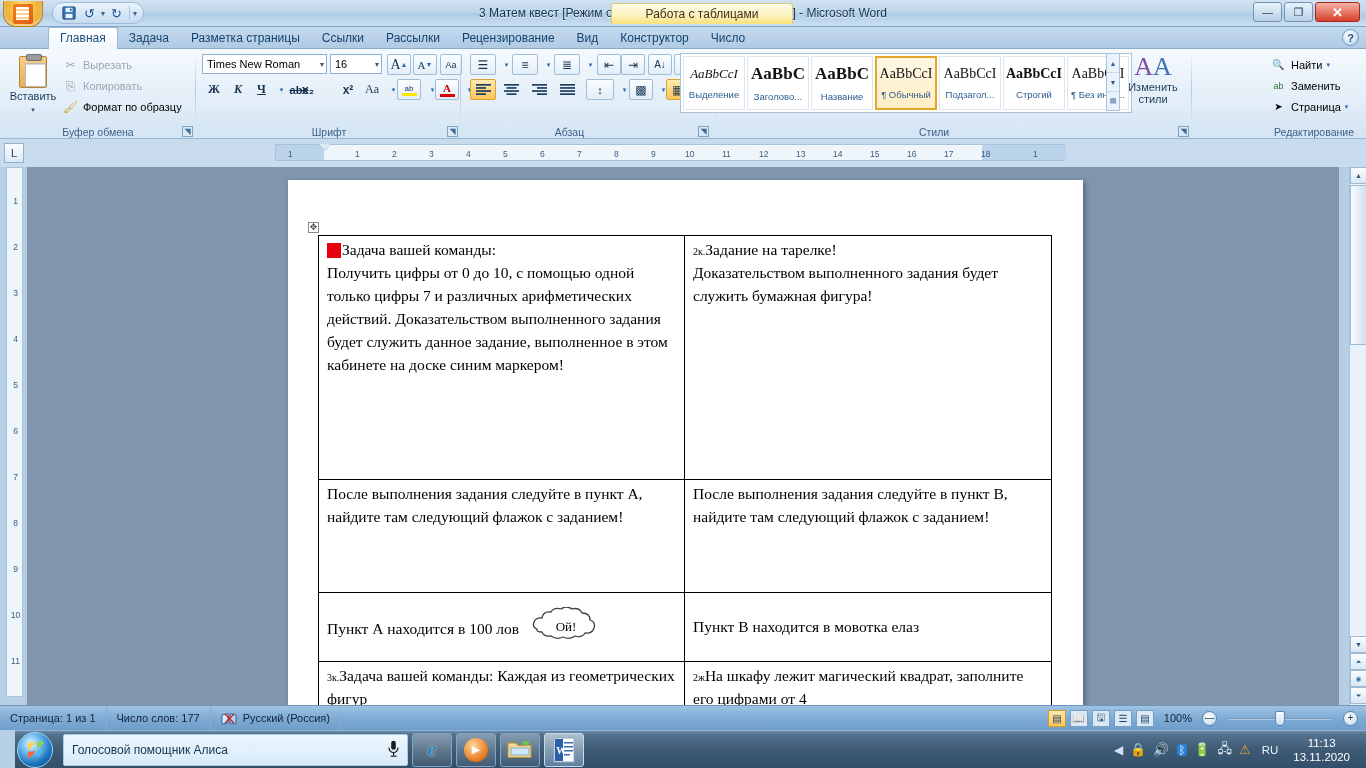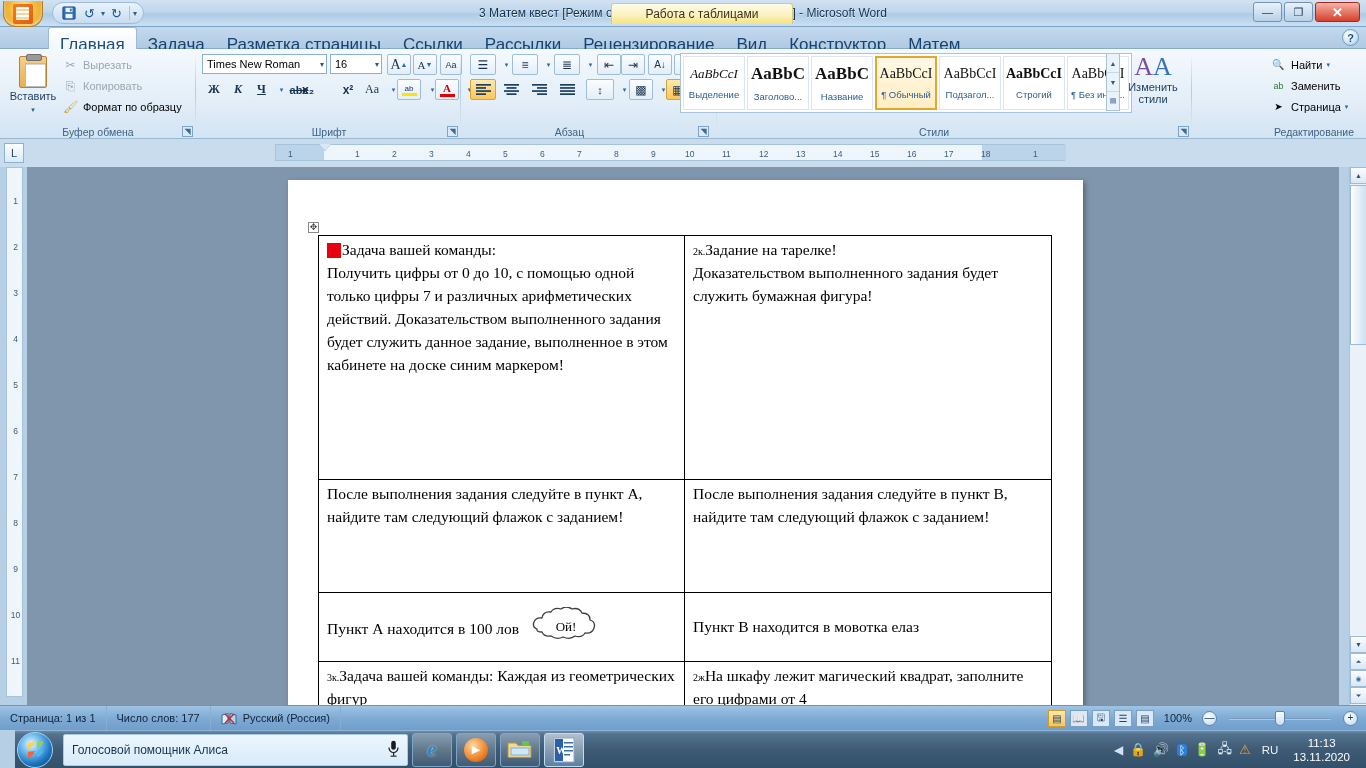--- a/index.html
+++ b/index.html
@@ -68,21 +68,21 @@
              border-color:#a8291a; color:#fff; font-weight:bold; font-size:13px; }
 
   
   .tabstrip{
     position:absolute; left:0; top:27px; width:1366px; height:22px;
     background:linear-gradient(to bottom,#c3d9ee,#b0cae4);
     border-bottom:1px solid #87abc9;
   }
   .tabs{ position:absolute; left:48px; top:0; display:flex; height:22px; align-items:flex-end; }
   .tab{
-    height:21px; line-height:21px; padding:6px 11px; font-size:17px; color:#16436d;
+    height:21px; line-height:21px; padding:0 11px; font-size:12px; color:#16436d;
     border-radius:3px 3px 0 0; white-space:nowrap; cursor:default;
   }
   .tab.active{
     background:linear-gradient(to bottom,#ffffff,#f1f7fc);
     border:1px solid #9bbbd6; border-bottom:none; color:#1c4f7c;
     height:22px; line-height:21px;
   }
   .help-q{
     position:absolute; right:7px; top:2px; width:17px;height:17px;border-radius:50%;
     background:radial-gradient(circle at 40% 35%,#ffffff,#cfe3f4 60%,#86b2d6);
@@ -354,21 +354,21 @@
   <div class="tabstrip">
     <div class="tabs">
       <div class="tab active">Главная</div>
       <div class="tab">Задача</div>
       <div class="tab">Разметка страницы</div>
       <div class="tab">Ссылки</div>
       <div class="tab">Рассылки</div>
       <div class="tab">Рецензирование</div>
       <div class="tab">Вид</div>
       <div class="tab">Конструктор</div>
-      <div class="tab">Матем</div>
+      <div class="tab">Число</div>
     </div>
     <div class="help-q">?</div>
   </div>
 
   <div class="ribbon">
 
     <div class="grp" style="left:0; width:196px;">
       <div class="paste-btn">
         <div class="clip-ico"></div>
         <span class="paste-cap">Вставить</span>

